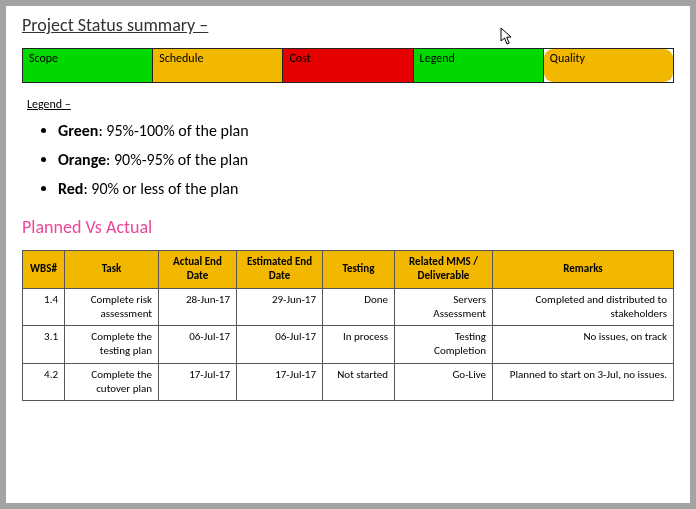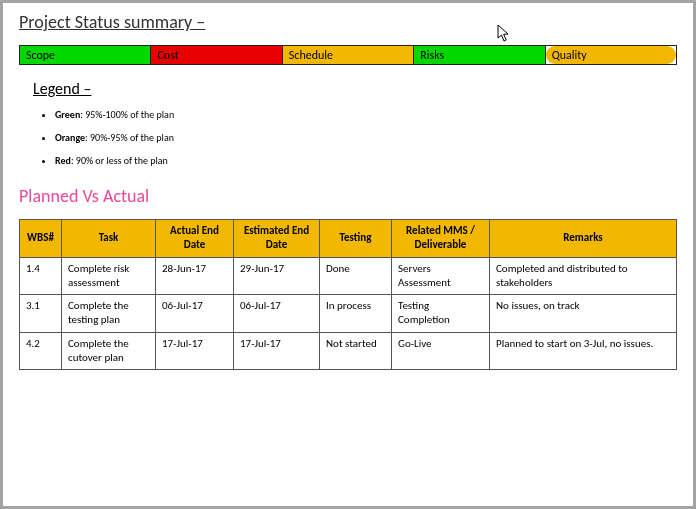--- a/index.html
+++ b/index.html
@@ -8,86 +8,86 @@
       padding: 0;
     }
     body {
       font-family: Calibri, Arial, sans-serif;
       font-size: 12px;
       background: #fff;
     }
     .page {
       width: 696px;
       height: 509px;
-      border: 3px solid #a3a3a3;
+      border: 6px solid #a3a3a3;
       padding: 8px 16px;
       position: relative;
     }
     .title {
       font-size: 18px;
       text-decoration: underline;
       color: #333;
       margin-bottom: 12px;
       font-weight: normal;
     }
     .status-bar {
       display: flex;
       border: 1px solid #222;
       margin-bottom: 14px;
-      height: 20px;
+      height: 35px;
     }
     .status-cell {
       flex: 1;
       border-right: 1px solid #222;
       padding: 2px 6px;
       font-size: 12px;
       line-height: 15px;
       color: #000;
     }
     .status-cell:last-child {
       border-right: none;
       border-radius: 9px;
     }
     .bg-green { background: #00d800; }
     .bg-orange { background: #f2b800; }
     .bg-red { background: #e60000; color: #000; }
     .legend-title {
       text-decoration: underline;
-      margin: 6px 0 10px 14px;
-      font-size: 16px;
+      margin: 6px 0 10px 5px;
+      font-size: 12px;
     }
     .legend-list {
       list-style: disc;
       padding-left: 36px;
       margin-bottom: 18px;
     }
     .legend-list li {
       margin-bottom: 10px;
-      font-size: 10px;
+      font-size: 16px;
     }
     .legend-list b {
       font-weight: bold;
     }
     .section-title {
       font-size: 18px;
       color: #ec4899;
       margin-bottom: 12px;
       font-weight: normal;
     }
     .pva-table {
       width: 100%;
       border-collapse: collapse;
       table-layout: fixed;
     }
     .pva-table th, .pva-table td {
       border: 1px solid #555;
       padding: 4px 6px;
       font-size: 11px;
       vertical-align: top;
-      text-align: left;
+      text-align: right;
       line-height: 1.3;
     }
     .pva-table th {
       background: #f2b800;
       font-weight: bold;
       text-align: center;
       vertical-align: middle;
       height: 36px;
     }
     .col-wbs { width: 42px; }
@@ -106,23 +106,23 @@
   </style>
 </head>
 <body>
 
 <div class="page">
 
   <h1 class="title">Project Status summary –</h1>
 
   <div class="status-bar">
       <div class="status-cell bg-green">Scope</div>
+      <div class="status-cell bg-orange">Schedule</div>
       <div class="status-cell bg-red">Cost</div>
-      <div class="status-cell bg-orange">Schedule</div>
-      <div class="status-cell bg-green">Risks</div>
+      <div class="status-cell bg-green">Legend</div>
       <div class="status-cell bg-orange">Quality</div>
     </div>
 
   <div class="legend-title">Legend –</div>
 
   <ul class="legend-list">
       <li><b>Green</b>: 95%-100% of the plan</li>
       <li><b>Orange</b>: 90%-95% of the plan</li>
       <li><b>Red</b>: 90% or less of the plan</li>
     </ul>

